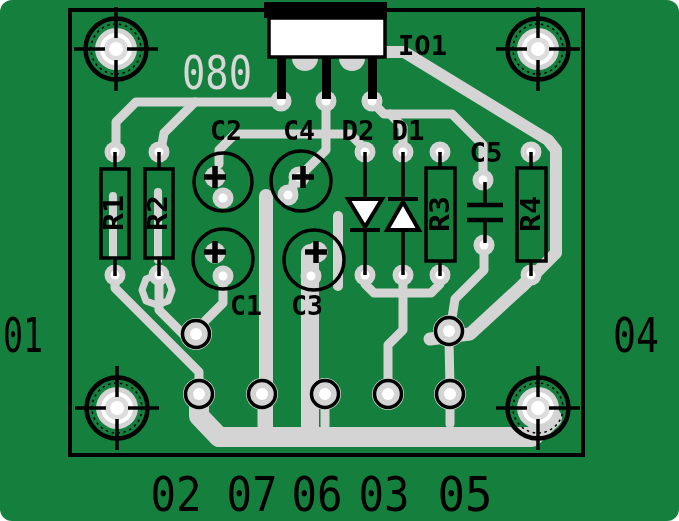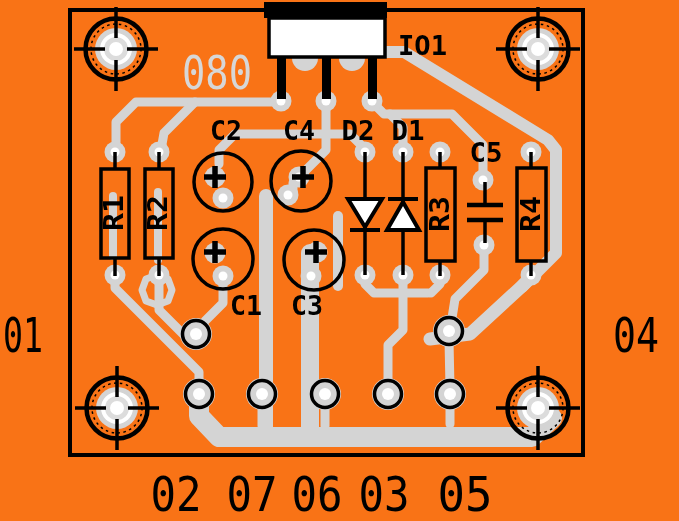--- a/index.html
+++ b/index.html
@@ -1,21 +1,22 @@
 <!DOCTYPE html>
 <html><head>
 <meta charset="utf-8">
 <style>
   html,body{margin:0;padding:0;background:#ffffff;}
   .board-wrap{
     position:relative;
     width:679px;height:521px;
-    background:#f97316;
+    background:#15803d;
     font-family:"DejaVu Sans Mono", monospace;
     overflow:hidden;
+    border-radius:12px;
   }
   svg{display:block;}
   text{font-family:"DejaVu Sans Mono", monospace;}
   .silk-label{font-size:27px;font-weight:bold;fill:#000;}
   .pin-label{font-size:48px;font-weight:normal;fill:#000;}
   .board-id{font-size:46px;font-weight:normal;fill:#d7d7d7;}
   .copper{stroke:#d4d4d4;fill:none;stroke-linecap:round;stroke-linejoin:round;}
 </style>
 </head>
 <body>

